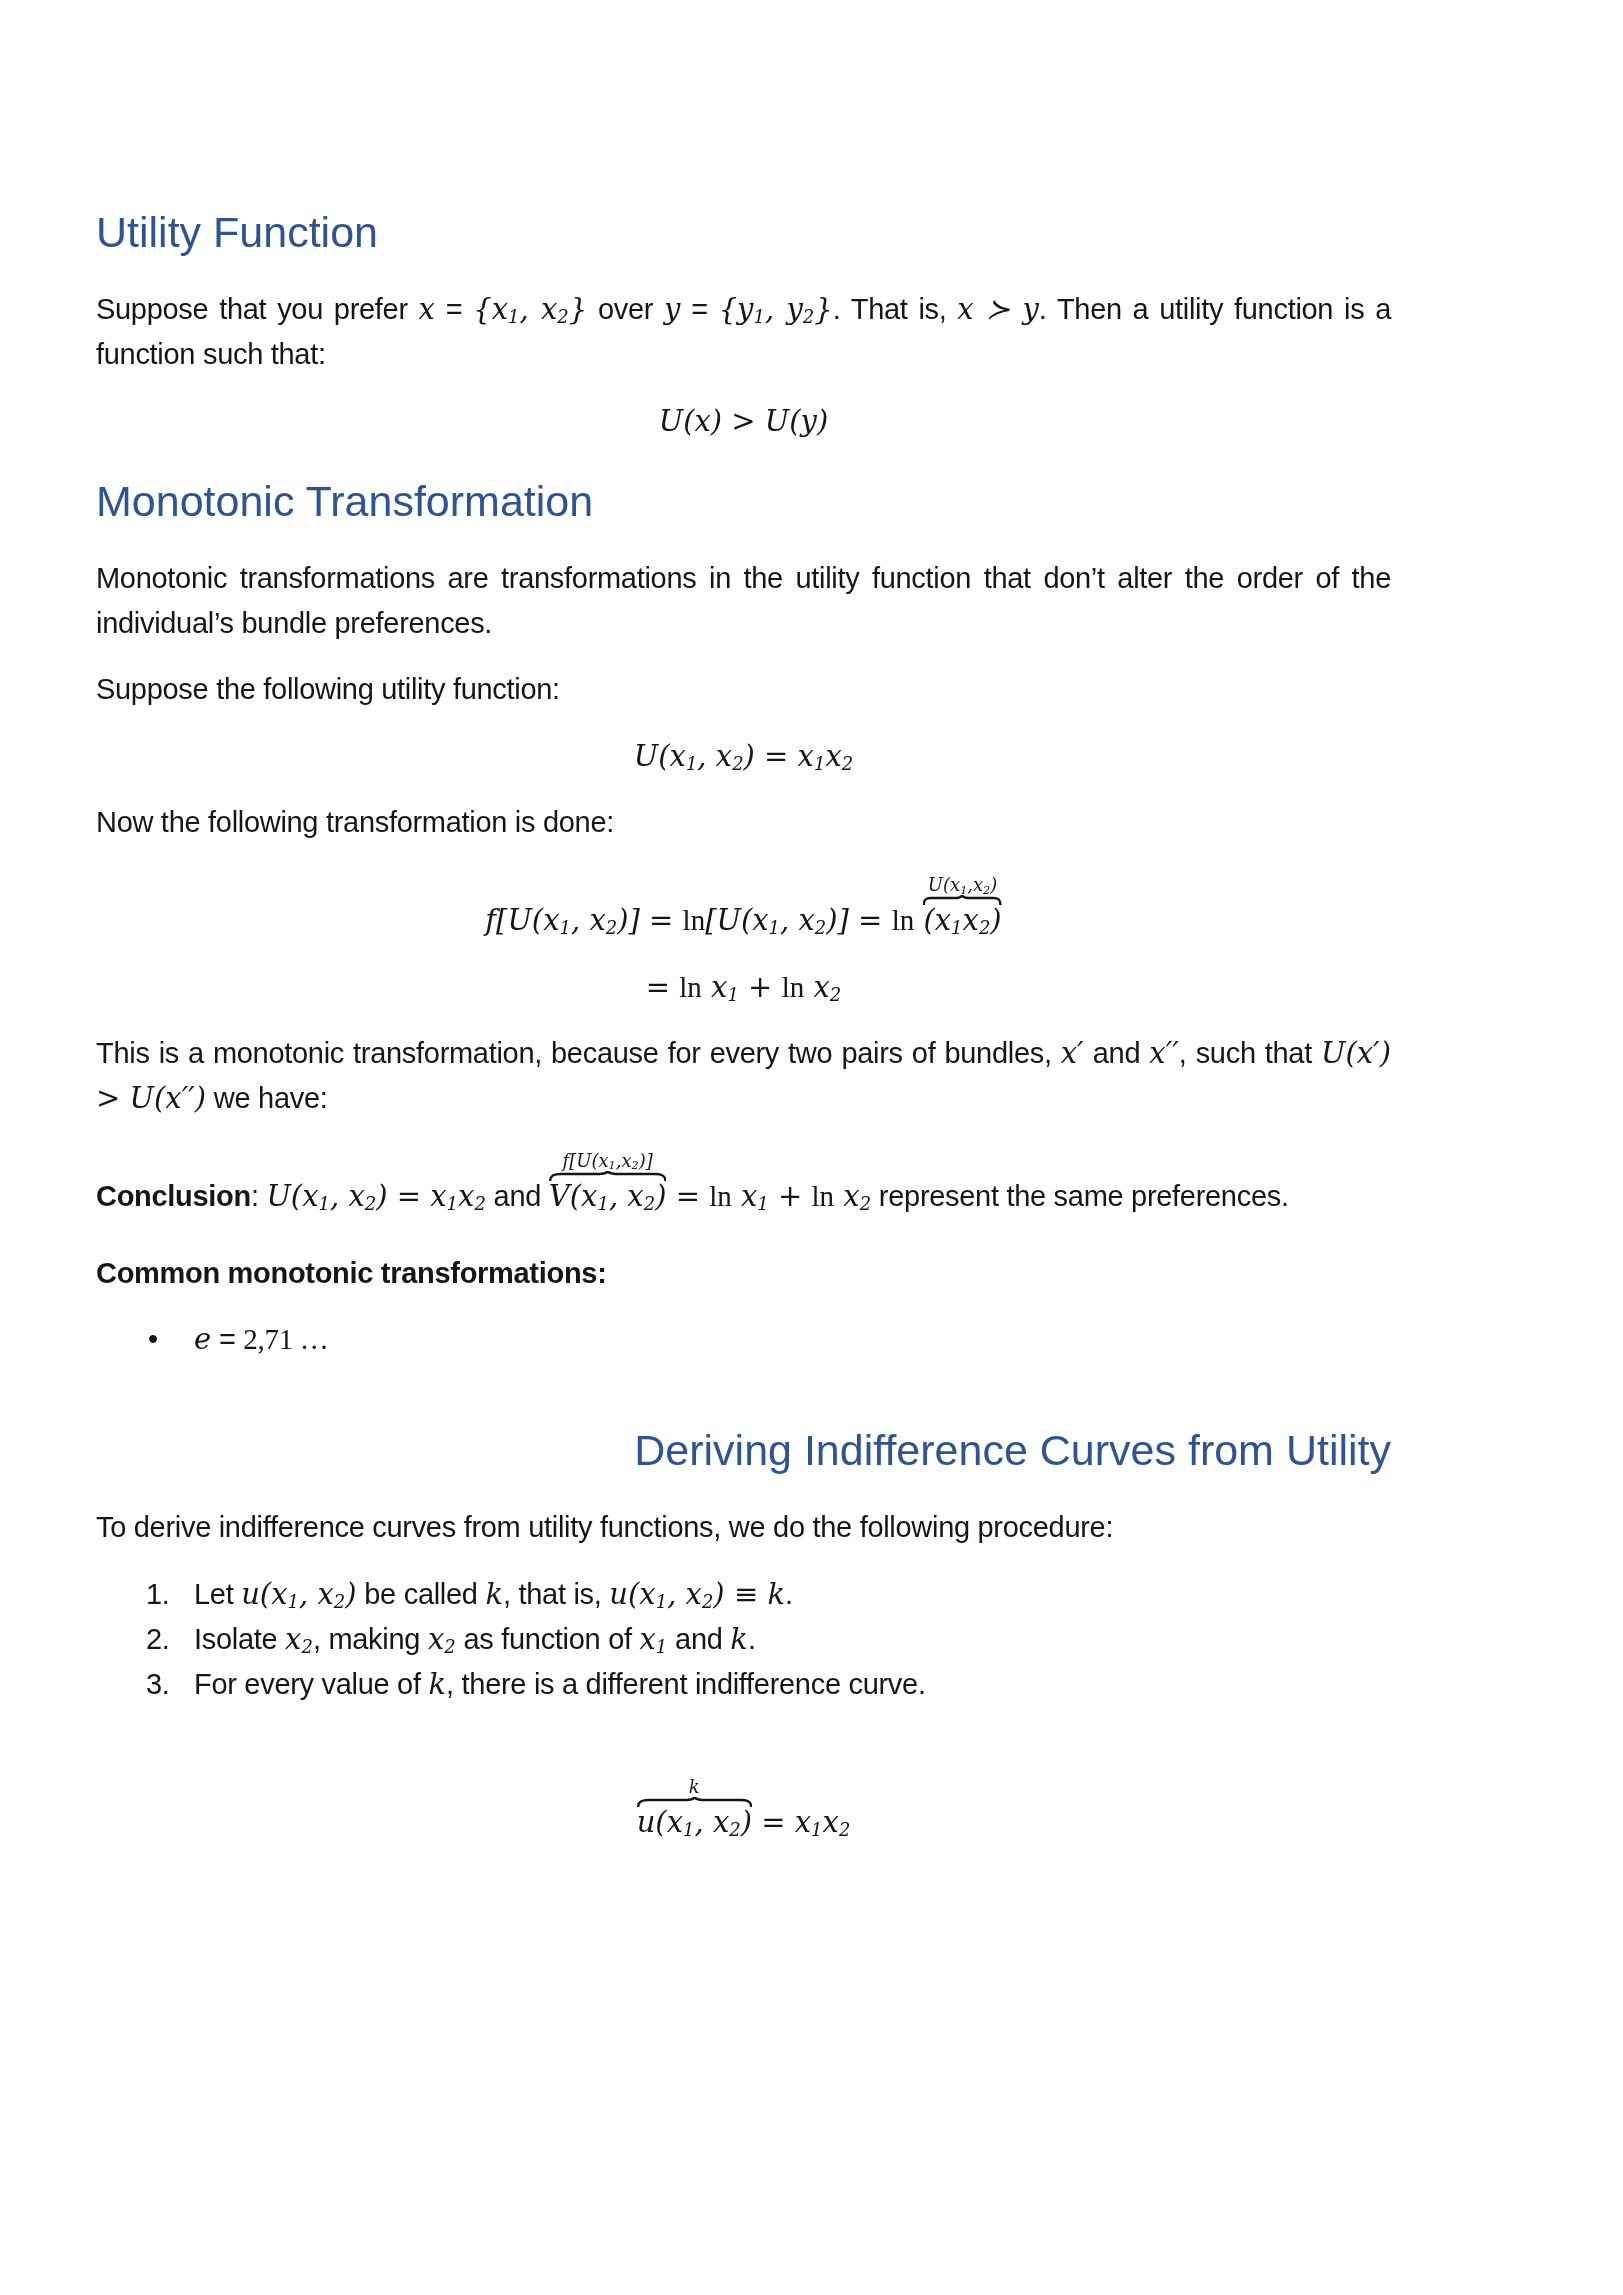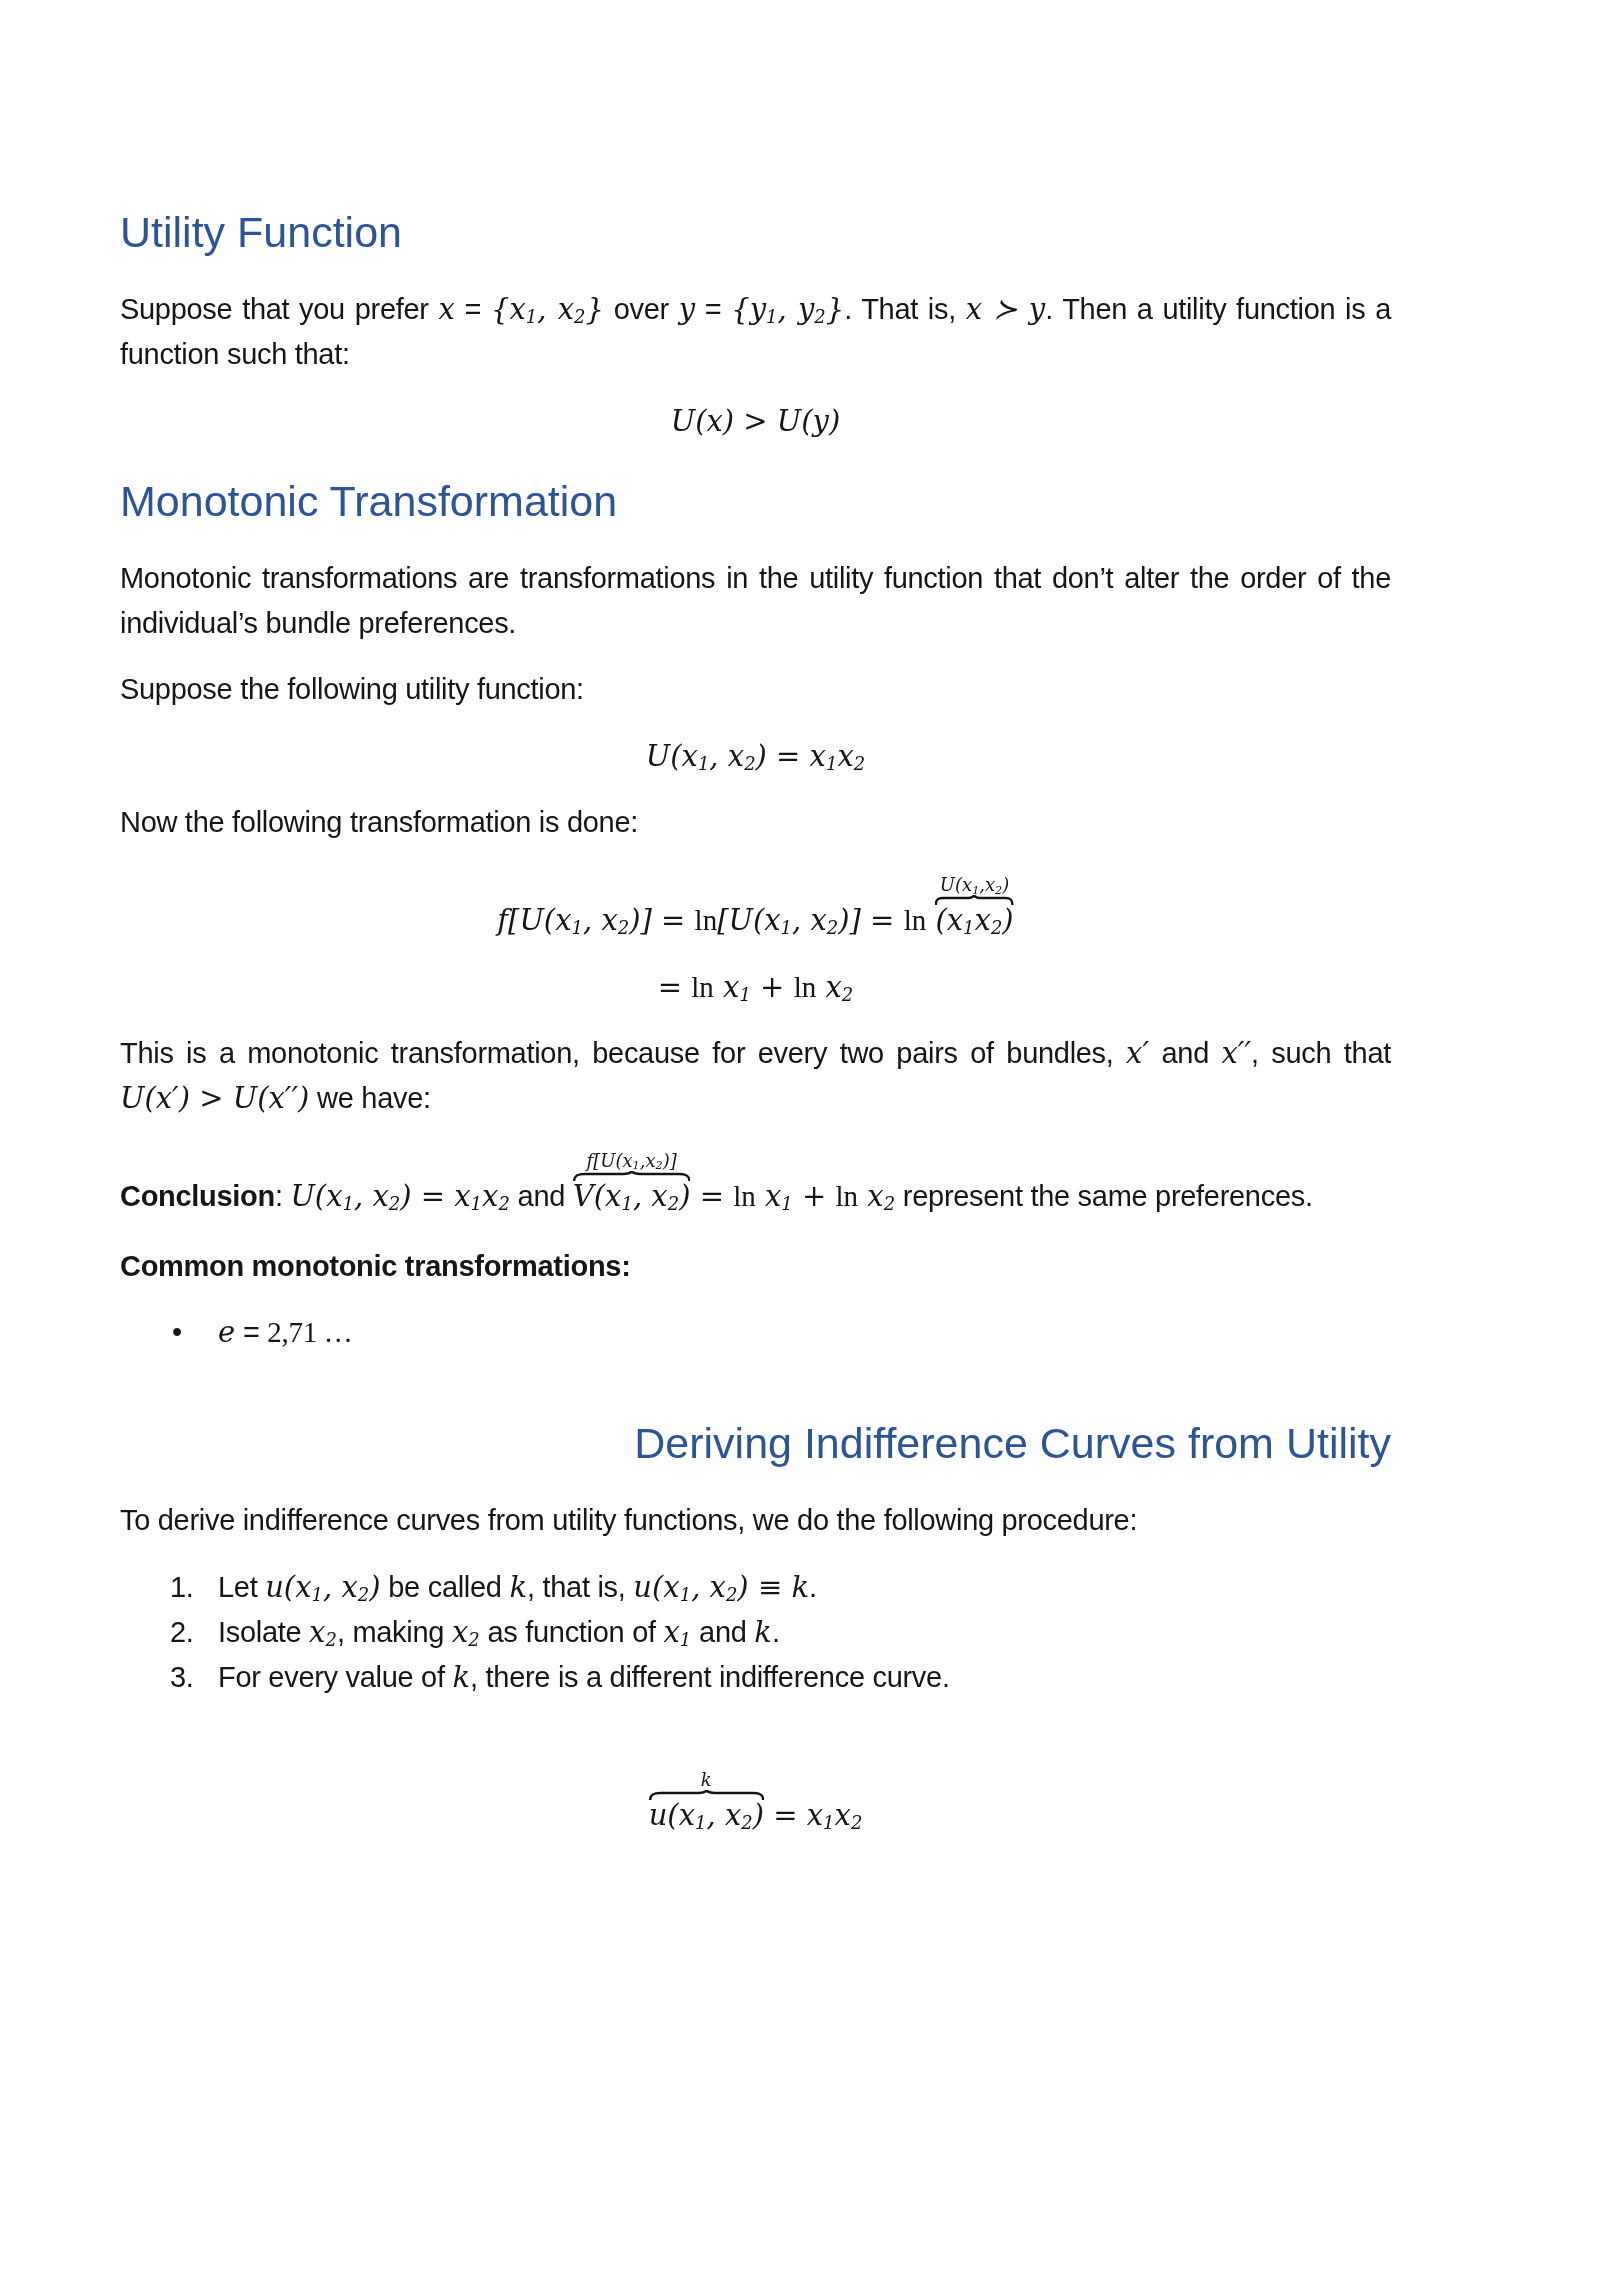--- a/index.html
+++ b/index.html
@@ -11,21 +11,21 @@
     font-size: 29px;
     line-height: 45px;
     color: #161616;
     letter-spacing: -0.3px;
     overflow: hidden;
   }
   .page {
     box-sizing: border-box;
     width: 1623px;
     height: 2269px;
-    padding: 206px 232px 0 120px;
+    padding: 206px 232px 0 96px;
   }
   h1 {
     font-family: "Liberation Sans", sans-serif;
     font-weight: 400;
     color: #2f5496;
     font-size: 43px;
     line-height: 52px;
     letter-spacing: 0;
     margin: 31px 0 29px 0;
   }
@@ -48,21 +48,21 @@
     position: relative;
     top: 0.24em;
   }
   .eq {
     display: block;
     text-align: center;
     margin: 0 0 21.6px 0;
   }
   .eq.pad-brace, p.pad-brace { padding-top: 31px; }
   .eq.mt-lg { margin-top: 62px; }
-  .mt-sm { margin-top: 25px; }
+  .mt-sm { margin-top: 32px; }
   
   .obrace {
     position: relative;
     display: inline-block;
     line-height: 34px;
     white-space: nowrap;
     vertical-align: baseline;
   }
   .obrace .lbl {
     position: absolute;

